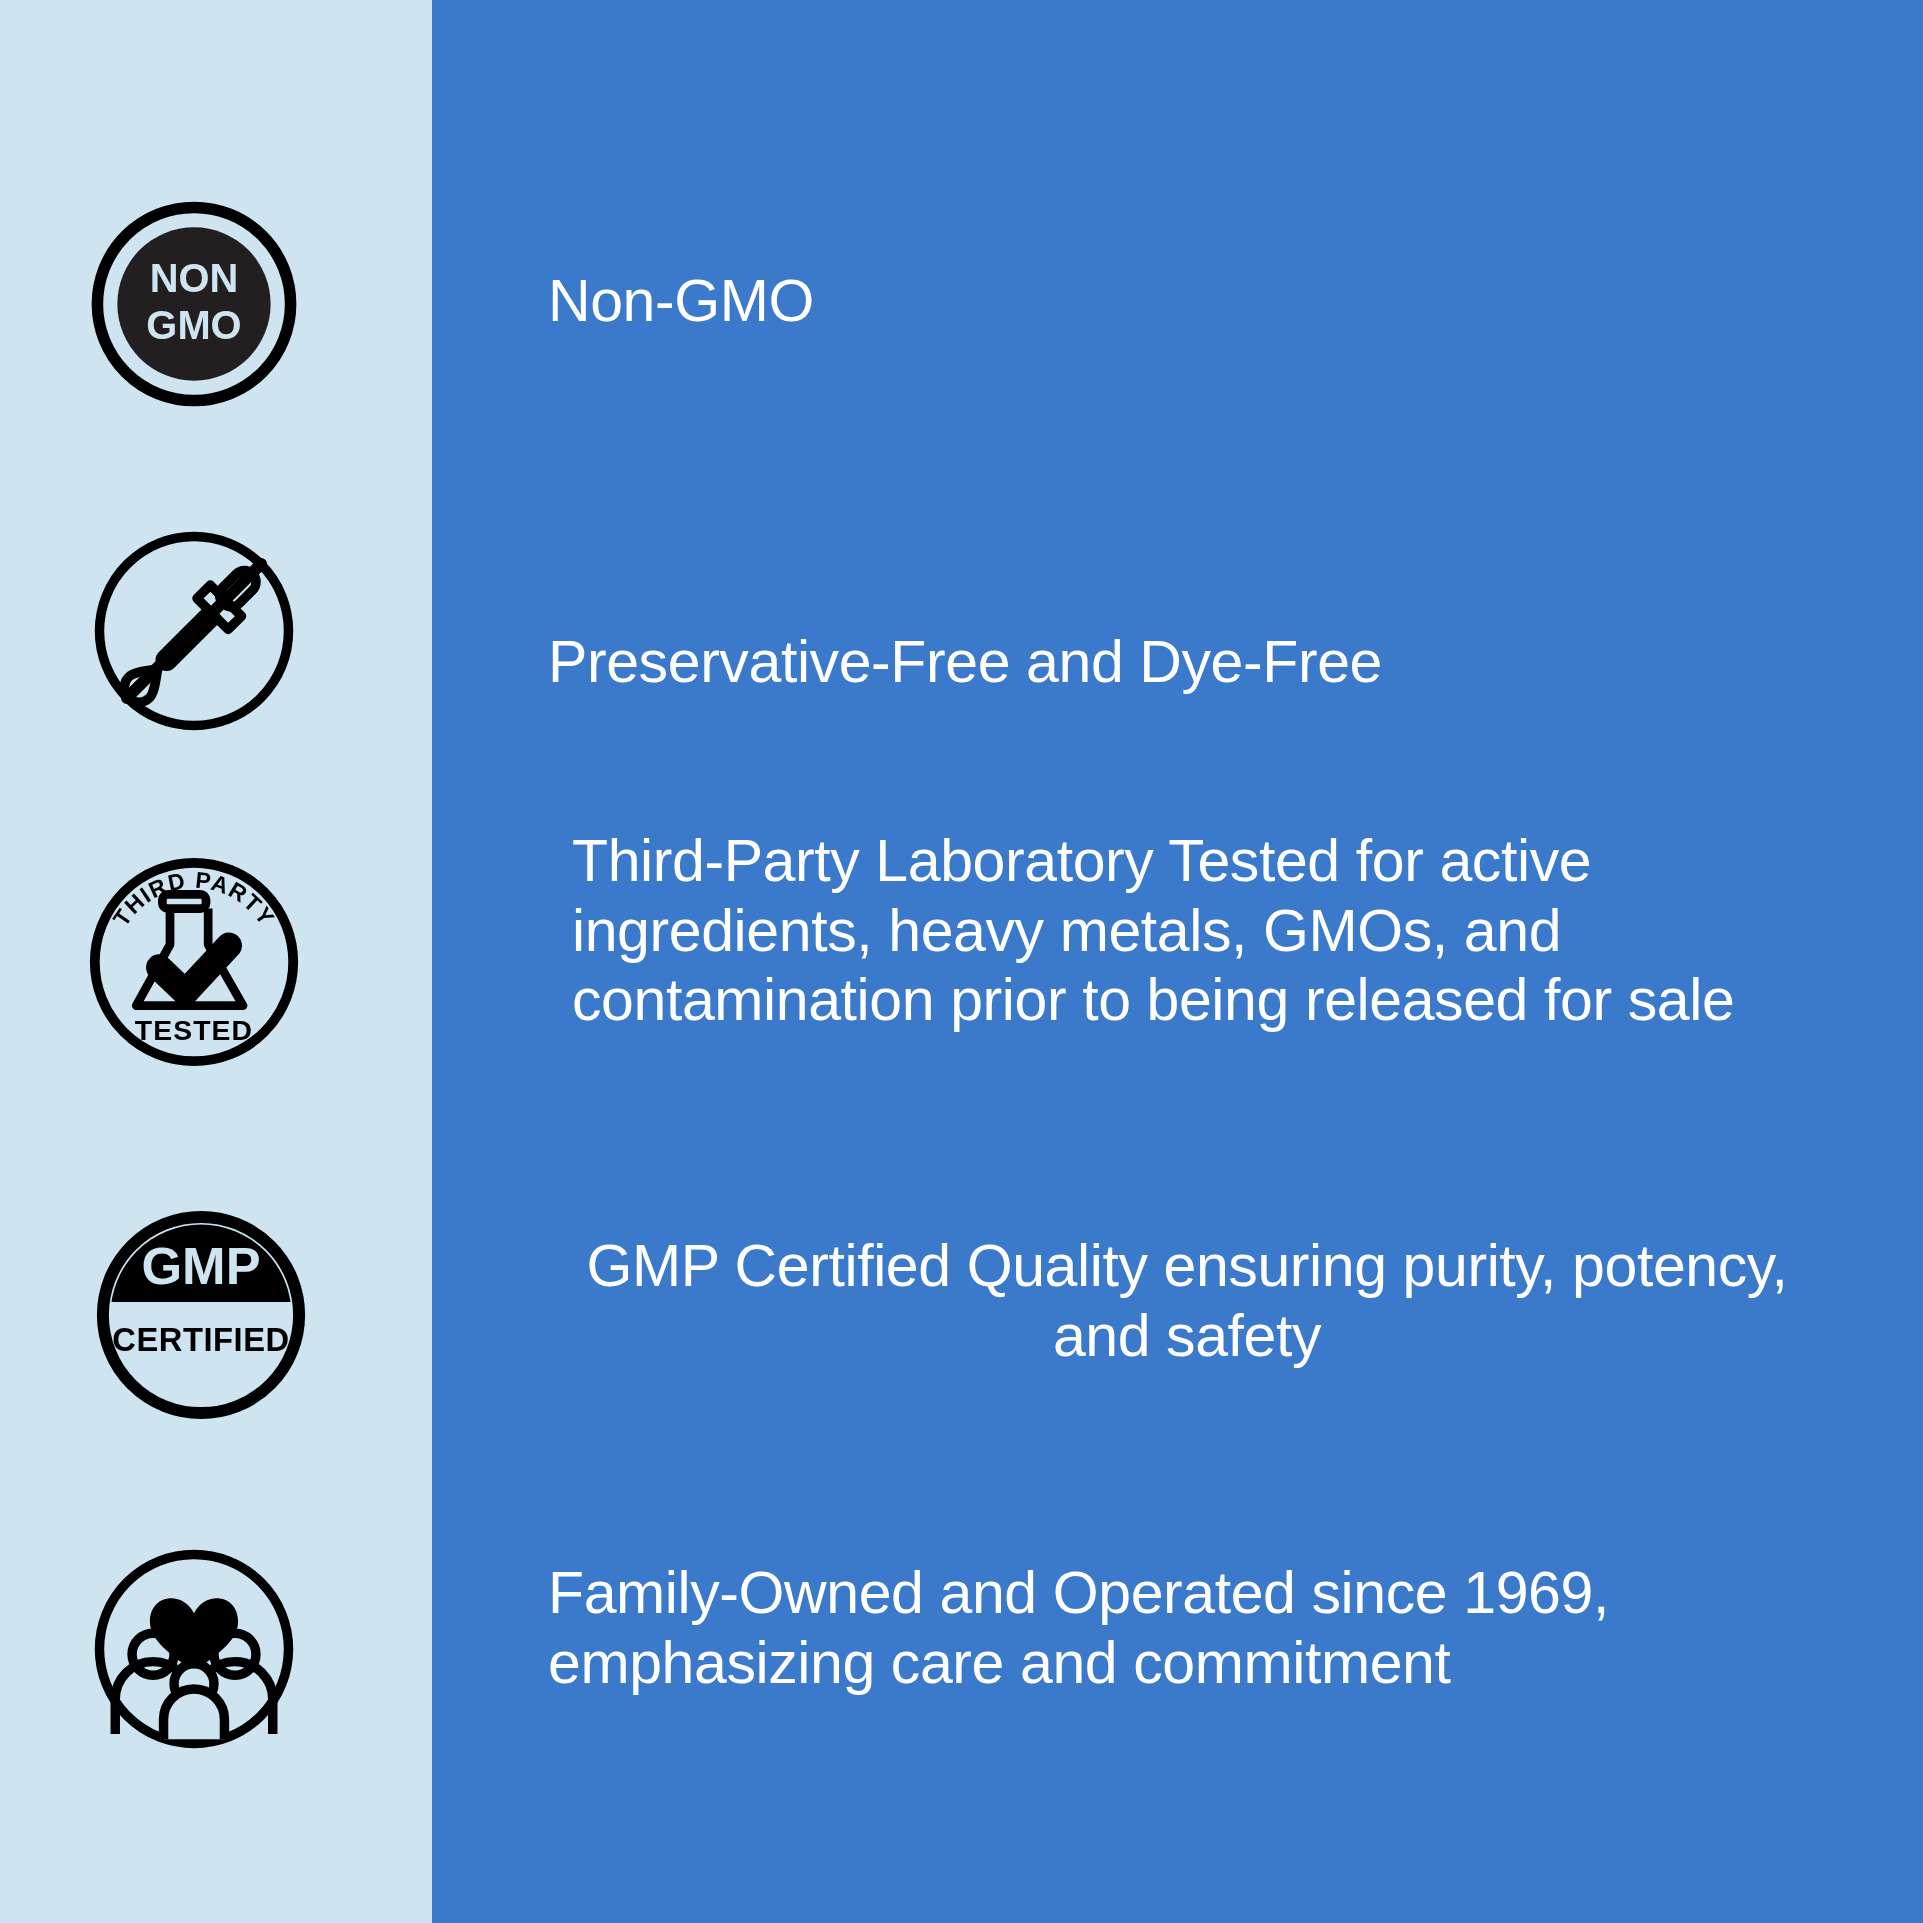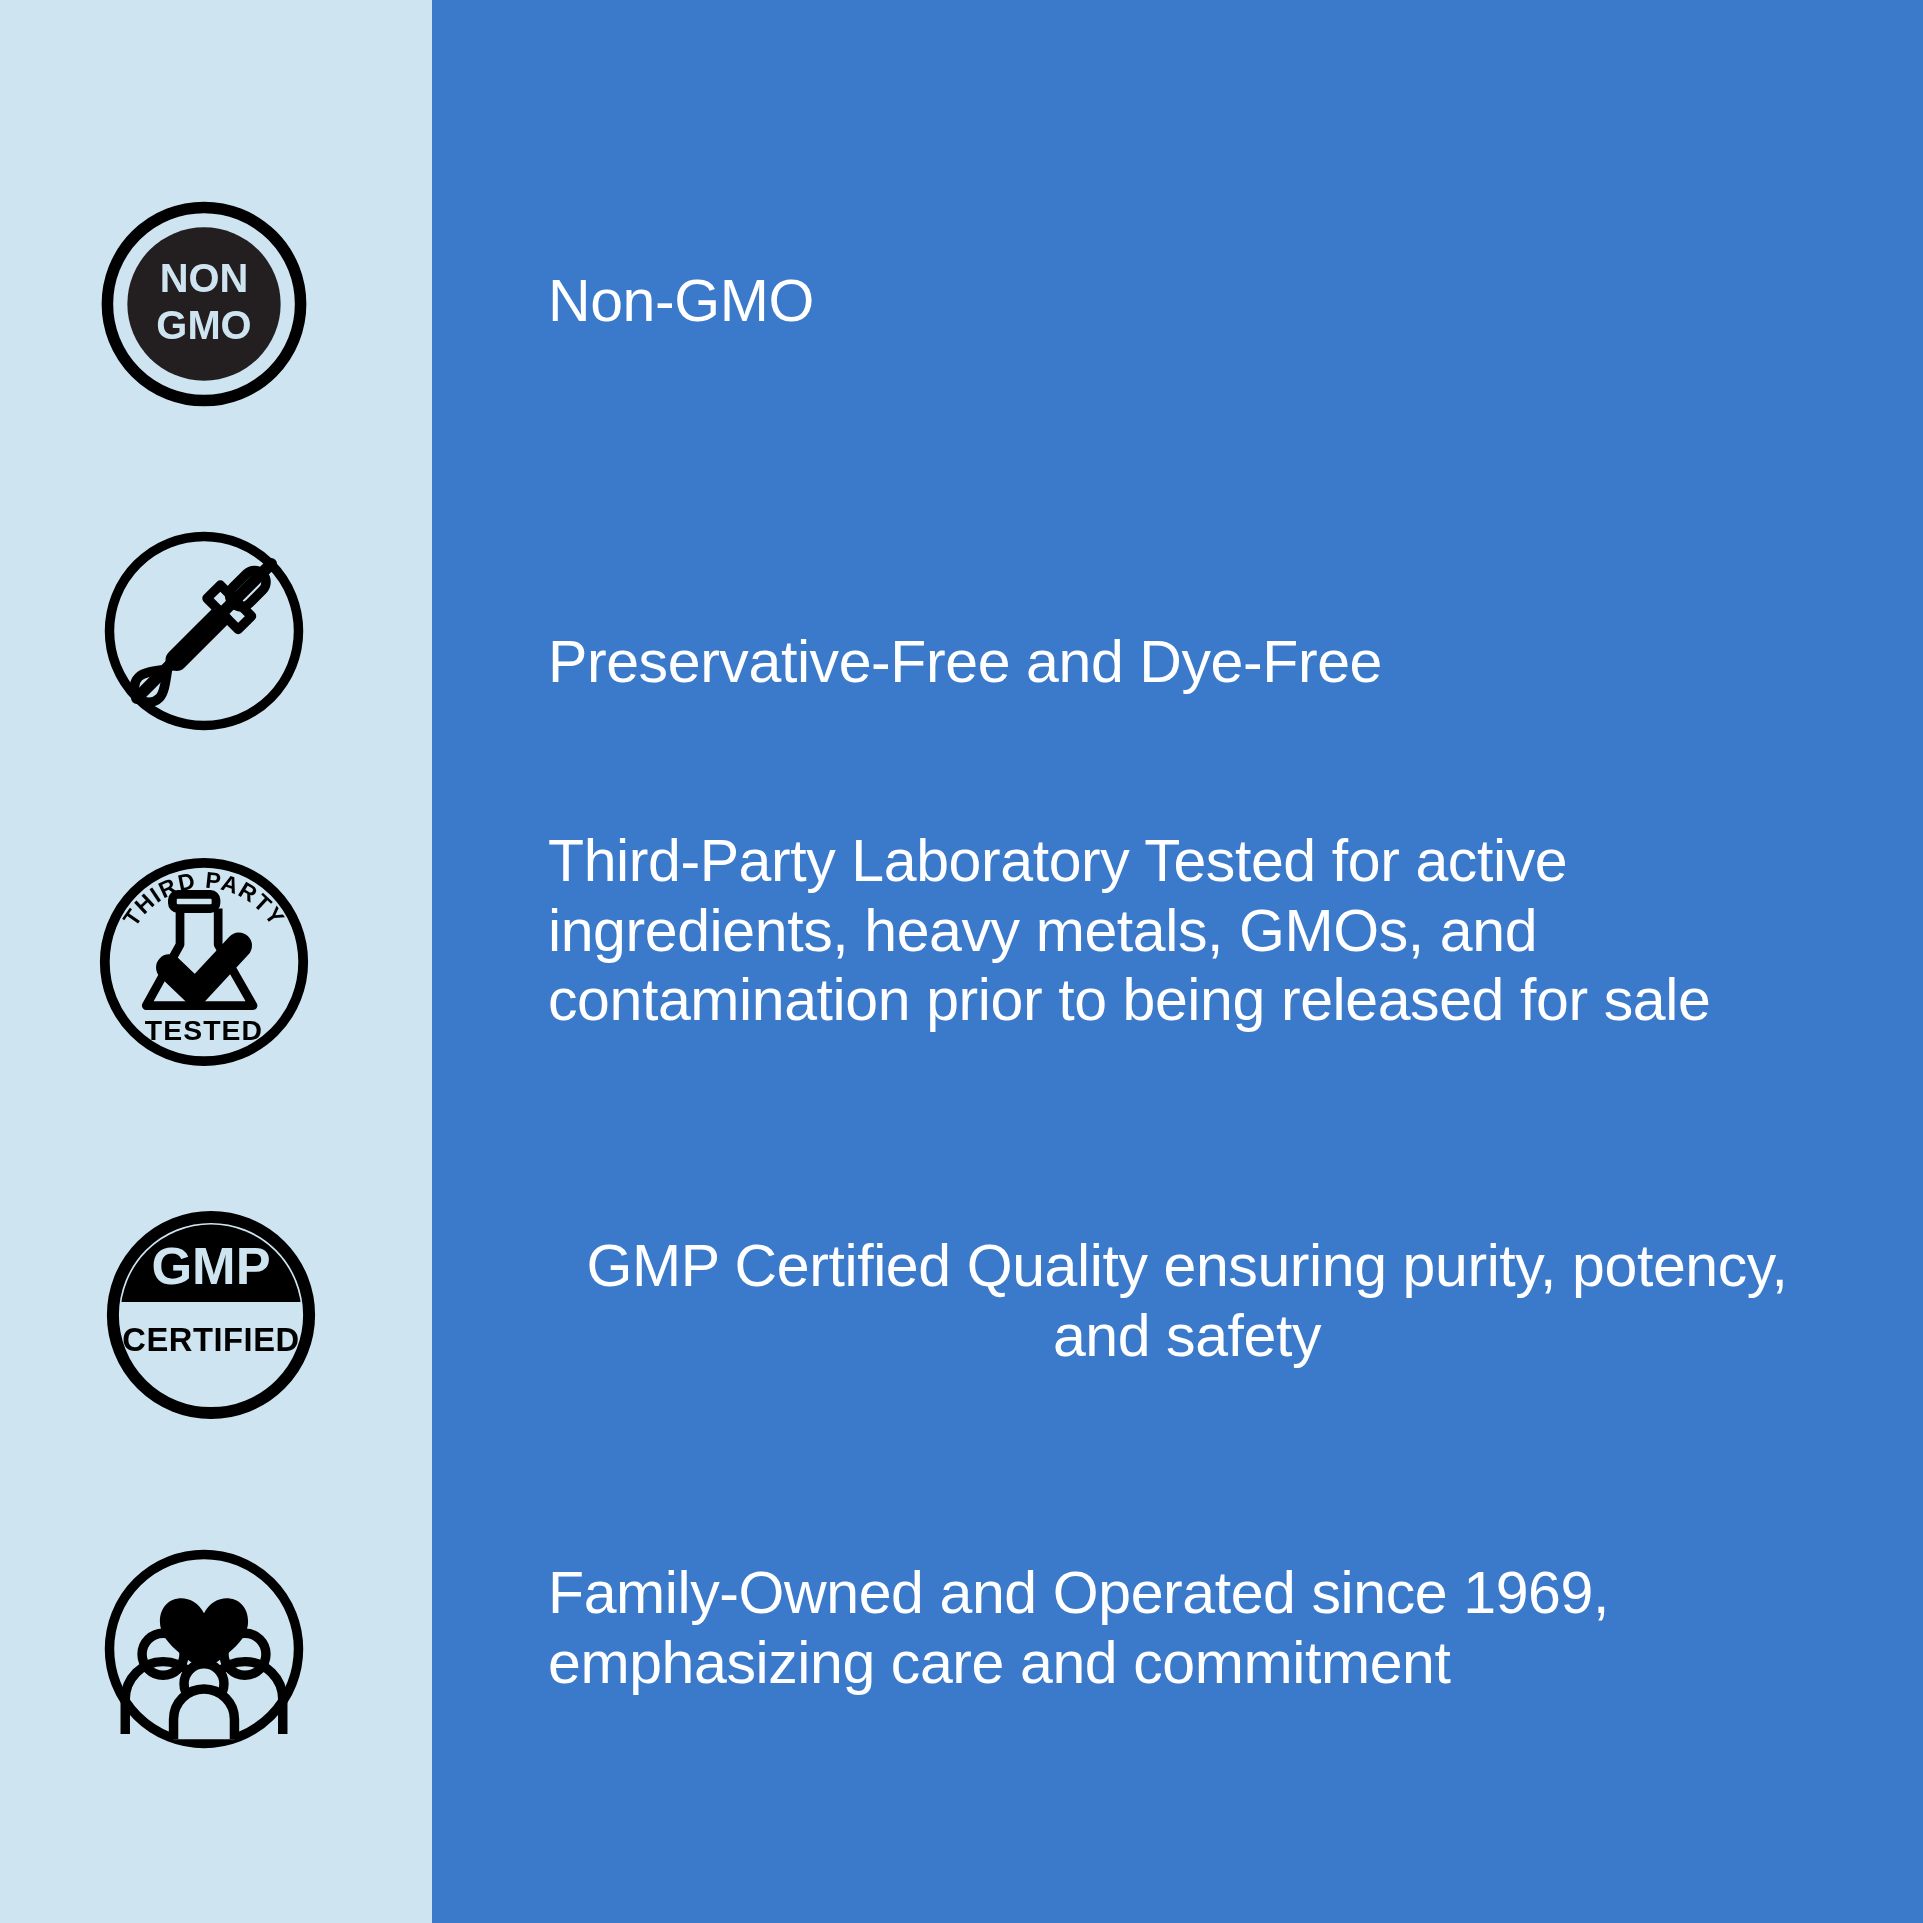--- a/index.html
+++ b/index.html
@@ -23,21 +23,21 @@
   
   #icon-rail {
     position: relative;
     width: 432px;
     height: 1924px;
     background: #cee5f1;
     flex: 0 0 432px;
   }
   .badge-slot {
     position: absolute;
-    left: 10px;
+    left: 0;
     width: 388px;
     display: flex;
     align-items: center;
     justify-content: center;
   }
   .badge-svg {
     display: block;
   }
   
   #content-panel {
@@ -156,21 +156,21 @@
   <div id="content-panel">
 
     <div class="claim-row" style="top:267px;">
       <p class="claim-text">Non-GMO</p>
     </div>
 
     <div class="claim-row" style="top:586px;margin-top:42px;">
       <p class="claim-text">Preservative-Free and Dye-Free</p>
     </div>
 
-    <div class="claim-row" style="top:827px;">
+    <div class="claim-row" style="top:827px;margin-left:24px;">
       <p class="claim-text">Third-Party Laboratory Tested for active ingredients, heavy metals, GMOs, and contamination prior to being released for sale</p>
     </div>
 
     <div class="claim-row" style="top:1232px;text-align:center;">
       <p class="claim-text">GMP Certified Quality ensuring purity, potency, and safety</p>
     </div>
 
     <div class="claim-row" style="top:1559px;">
       <p class="claim-text">Family-Owned and Operated since 1969, emphasizing care and commitment</p>
     </div>

